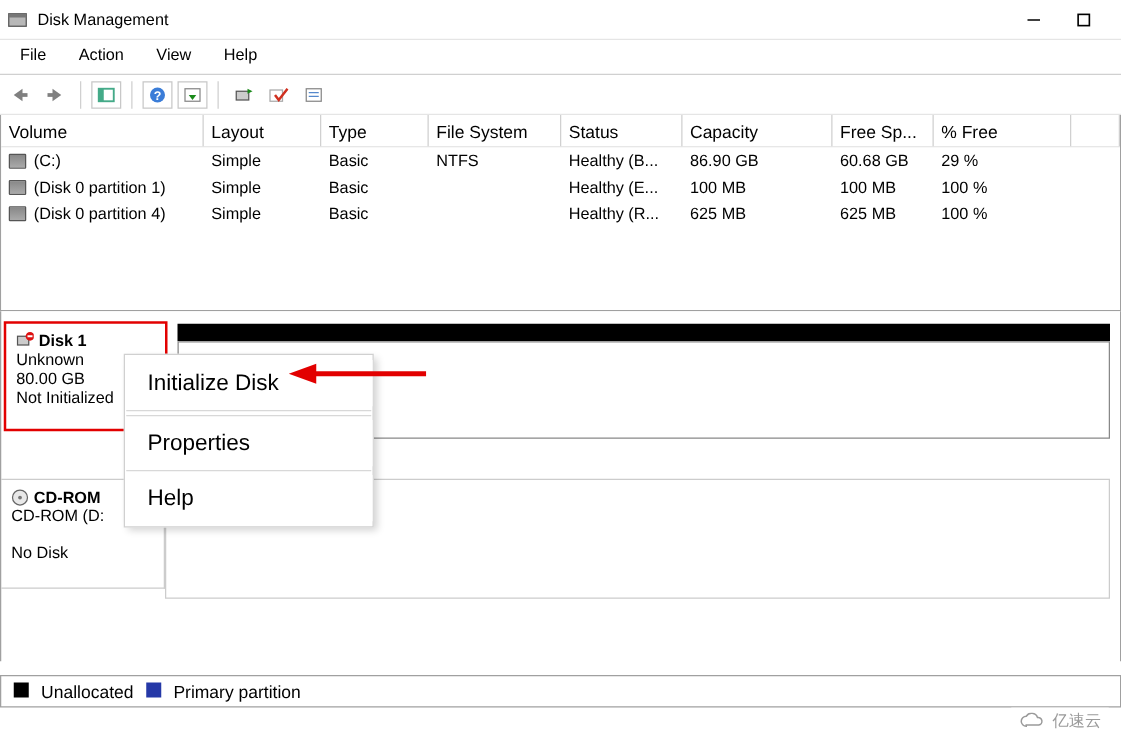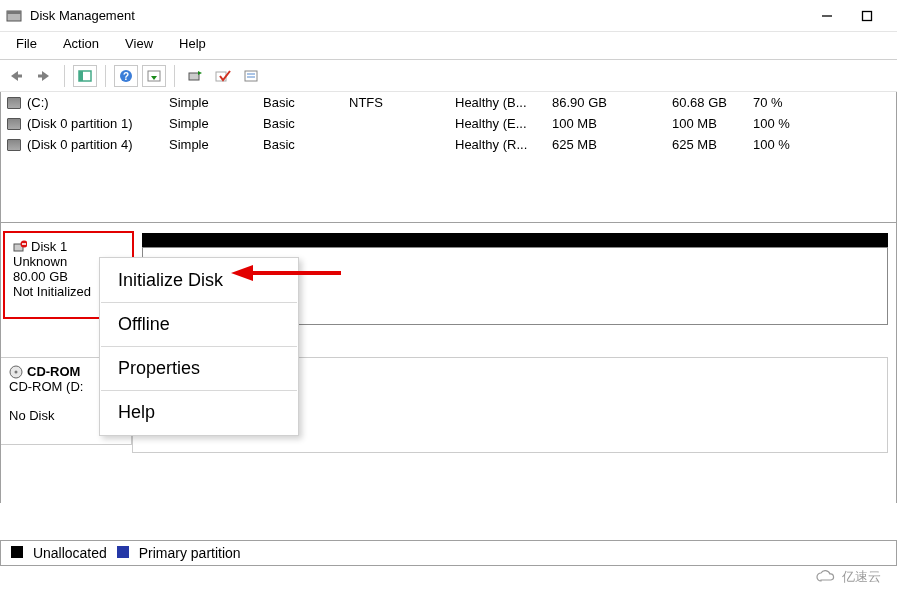--- a/index.html
+++ b/index.html
@@ -190,33 +190,44 @@
   <div class="tbtn">
       <svg width="16" height="14" viewBox="0 0 16 14">
         <rect x="2" y="2" width="12" height="10" fill="none" stroke="#888"></rect>
         <line x1="4" y1="5" x2="12" y2="5" stroke="#58c"></line>
         <line x1="4" y1="8" x2="12" y2="8" stroke="#58c"></line>
       </svg>
     </div>
 </div>
 
 <div class="vol-table">
+  <div class="vol-header">
+    <div class="col c0">Volume</div>
+    <div class="col c1">Layout</div>
+    <div class="col c2">Type</div>
+    <div class="col c3">File System</div>
+    <div class="col c4">Status</div>
+    <div class="col c5">Capacity</div>
+    <div class="col c6">Free Sp...</div>
+    <div class="col c7">% Free</div>
+    <div class="col c8"></div>
+  </div>
   <div class="vol-rows" id="vol-rows">
       <div class="vol-row">
         <div class="cell c0" style="display:flex;align-items:center;">
           <span class="disk-mini"></span>
           <span>(C:)</span>
         </div>
         <div class="cell c1">Simple</div>
         <div class="cell c2">Basic</div>
         <div class="cell c3">NTFS</div>
         <div class="cell c4">Healthy (B...</div>
         <div class="cell c5">86.90 GB</div>
         <div class="cell c6">60.68 GB</div>
-        <div class="cell c7">70 %</div>
+        <div class="cell c7">29 %</div>
       </div>
       <div class="vol-row">
         <div class="cell c0" style="display:flex;align-items:center;">
           <span class="disk-mini"></span>
           <span>(Disk 0 partition 1)</span>
         </div>
         <div class="cell c1">Simple</div>
         <div class="cell c2">Basic</div>
         <div class="cell c3"></div>
         <div class="cell c4">Healthy (E...</div>
@@ -237,21 +248,21 @@
         <div class="cell c6">625 MB</div>
         <div class="cell c7">100 %</div>
       </div>
     </div>
 </div>
 
 <div class="graph-area">
 
   <div class="disk-row" style="padding-top:6px;">
     <div class="disk-label-box highlight" style="margin:2px 0 0 2px;">
-      <div style="font-weight:normal; display:flex; align-items:center;">
+      <div style="font-weight:bold; display:flex; ">
         <span class="disk-icon">
           <svg viewBox="0 0 14 14">
               <rect x="1" y="4" width="9" height="7" fill="#ccc" stroke="#555"></rect>
               <circle cx="11" cy="4" r="3.5" fill="#d11"></circle>
               <rect x="9" y="3.2" width="4" height="1.6" fill="#fff"></rect>
             </svg>
         </span>
         <span>Disk 1</span>
       </div>
       <div>Unknown</div>
@@ -280,21 +291,20 @@
       <div style="white-space:nowrap;overflow:hidden;">CD-ROM (D:</div>
       <div style="height:14px;"></div>
       <div>No Disk</div>
     </div>
     <div class="disk-content" style="border:1px solid #ccc; margin:0 8px 0 0; height:96px;"></div>
   </div>
 
   <div class="ctx-menu" style="left:98px; top:34px;">
     <div class="ctx-item">Initialize Disk</div>
     <div class="ctx-sep"></div>
-    <div class="ctx-item">Offline</div>
     <div class="ctx-sep"></div>
     <div class="ctx-item">Properties</div>
     <div class="ctx-sep"></div>
     <div class="ctx-item">Help</div>
   </div>
 
   <svg class="red-arrow" style="left:230px; top:40px;" width="110" height="20" viewBox="0 0 110 20">
     <line x1="110" y1="10" x2="20" y2="10" stroke="#e20000" stroke-width="4"></line>
     <polygon points="0,10 22,2 22,18" fill="#e20000"></polygon>
   </svg>

